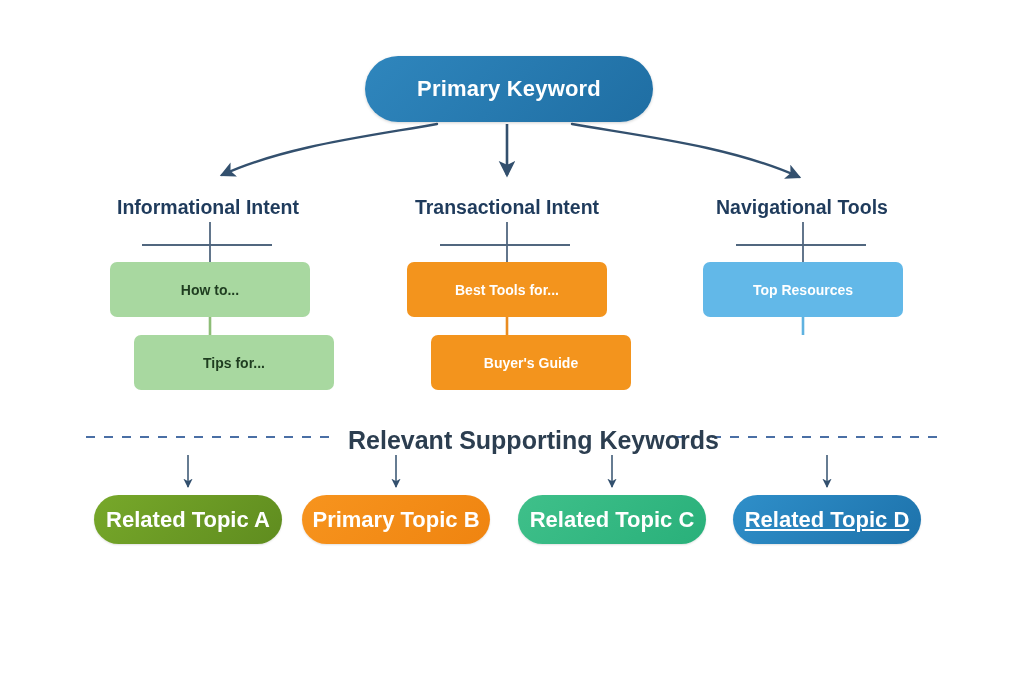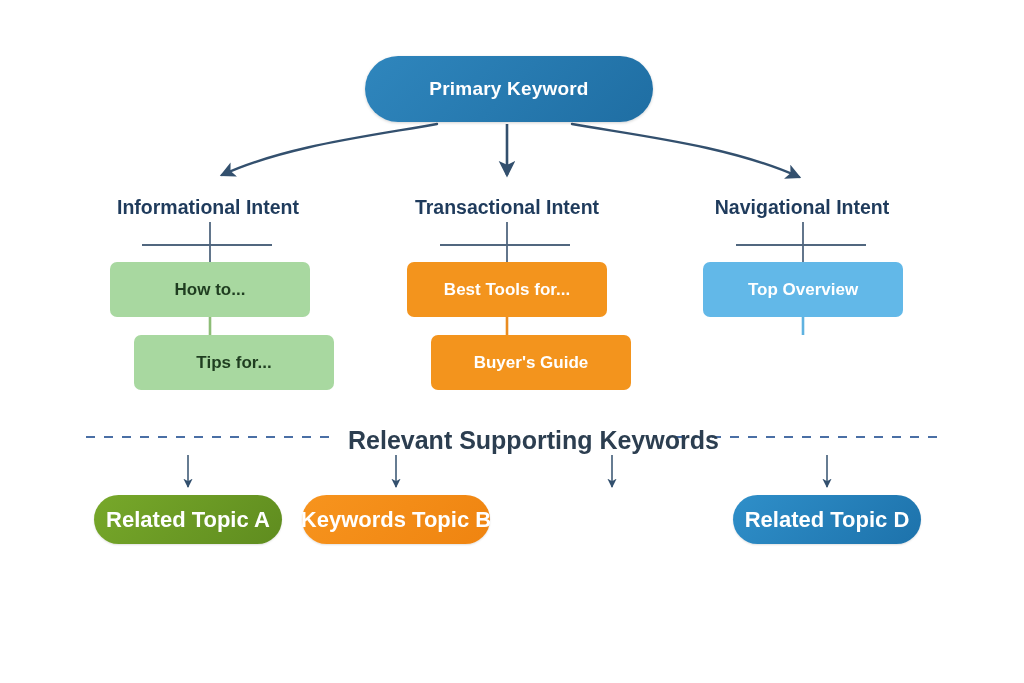--- a/index.html
+++ b/index.html
@@ -32,21 +32,21 @@
     left: 365px;
     top: 56px;
     width: 288px;
     height: 66px;
     border-radius: 33px;
     background: linear-gradient(135deg, #2f86bd 0%, #1f6ea3 100%);
     display: flex;
     align-items: center;
     justify-content: center;
     color: #ffffff;
-    font-size: 19px;
+    font-size: 22px;
     font-weight: bold;
     letter-spacing: 0.2px;
     box-shadow: 0 1px 3px rgba(0,0,0,0.18);
   }
 
   
   .intent-label {
     position: absolute;
     top: 196px;
     width: 300px;
@@ -62,21 +62,21 @@
 
   
   .topic-box {
     position: absolute;
     width: 200px;
     height: 55px;
     border-radius: 7px;
     display: flex;
     align-items: center;
     justify-content: center;
-    font-size: 17px;
+    font-size: 14px;
     font-weight: bold;
     white-space: nowrap;
   }
   .topic-box.green { background: #a8d8a0; color: #1f3d20; }
   .topic-box.orange { background: #f3941d; color: #ffffff; }
   .topic-box.blue  { background: #62b8e8; color: #ffffff; }
 
   .bx-c0 { left: 110px; }
   .bx-c1 { left: 407px; }
   .bx-c2 { left: 703px; }
@@ -110,21 +110,21 @@
     justify-content: center;
     color: #ffffff;
     font-size: 22px;
     font-weight: bold;
     white-space: nowrap;
     box-shadow: 0 1px 2px rgba(0,0,0,0.12);
   }
   .pill.p0 { left: 94px;  background: linear-gradient(135deg, #77a82a 0%, #5f8c1f 100%); }
   .pill.p1 { left: 302px; background: linear-gradient(135deg, #f7941e 0%, #ef8410 100%); }
   .pill.p2 { left: 518px; background: linear-gradient(135deg, #3fc08a 0%, #29b07a 100%); }
-  .pill.p3 { left: 733px; background: linear-gradient(135deg, #2f8fc9 0%, #1d72ab 100%); }
+  .pill.p3 { left: 733px; background: linear-gradient(135deg, #2f8fc9 0%, #1d72ab 100%); text-decoration: underline; }
 </style>
 </head>
 <body>
 
 <div id="stage">
 
   <svg id="wires" viewBox="0 0 1024 683">
     <defs>
       <marker id="arrowBig" markerWidth="9" markerHeight="9" refX="5.4" refY="3.2" orient="auto" markerUnits="strokeWidth">
         <path d="M0,0 L6.4,3.2 L0,6.4 L1.5,3.2 z" fill="#33506e"></path>
@@ -158,29 +158,30 @@
     <path d="M 188,455 L 188,487" fill="none" stroke="#33506e" stroke-width="1.5" marker-end="url(#arrowSmall)"></path>
     <path d="M 396,455 L 396,487" fill="none" stroke="#33506e" stroke-width="1.5" marker-end="url(#arrowSmall)"></path>
     <path d="M 612,455 L 612,487" fill="none" stroke="#33506e" stroke-width="1.5" marker-end="url(#arrowSmall)"></path>
     <path d="M 827,455 L 827,487" fill="none" stroke="#33506e" stroke-width="1.5" marker-end="url(#arrowSmall)"></path>
   </svg>
 
   <div class="root-node">Primary Keyword</div>
 
   <div class="intent-label col0">Informational Intent</div>
   <div class="intent-label col1">Transactional Intent</div>
-  <div class="intent-label col2">Navigational Intent</div>
+  <div class="intent-label col2">Navigational Tools</div>
 
   <div class="topic-box green bx-c0 by-r0">How to...</div>
   <div class="topic-box green bx-c0 by-r1">Tips for...</div>
 
   <div class="topic-box orange bx-c1 by-r1">Buyer's Guide</div>
   <div class="topic-box orange bx-c1 by-r0">Best Tools for...</div>
 
-  <div class="topic-box blue bx-c2 by-r0">Top Overview</div>
+  <div class="topic-box blue bx-c2 by-r0">Top Resources</div>
 
   <div class="support-title">Relevant Supporting Keywords</div>
 
   <div class="pill p0">Related Topic A</div>
-  <div class="pill p1">Keywords Topic B</div>
+  <div class="pill p1">Primary Topic B</div>
+  <div class="pill p2">Related Topic C</div>
   <div class="pill p3">Related Topic D</div>
 
 </div>
 
 </body></html>

